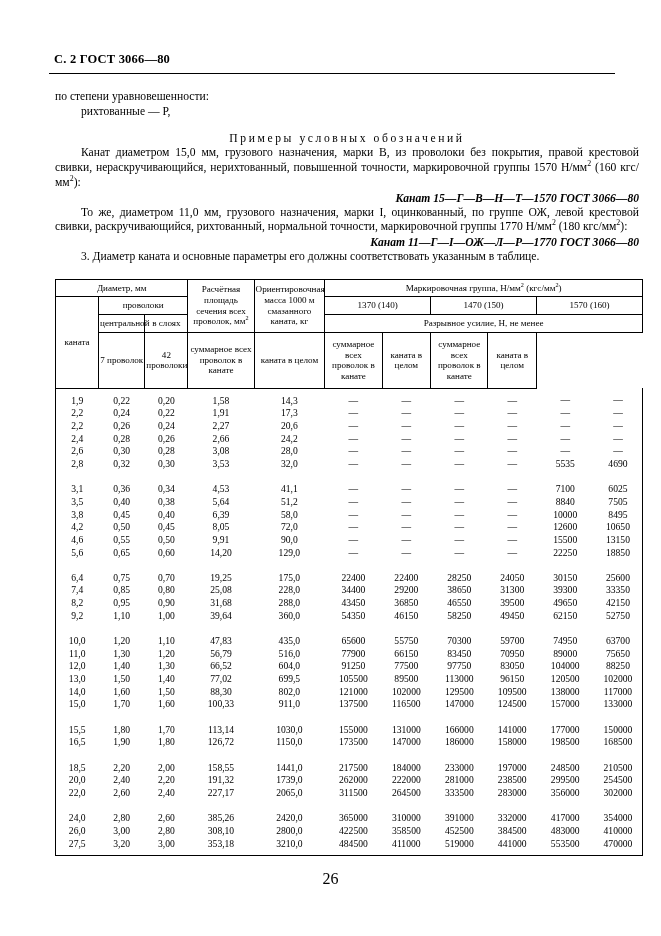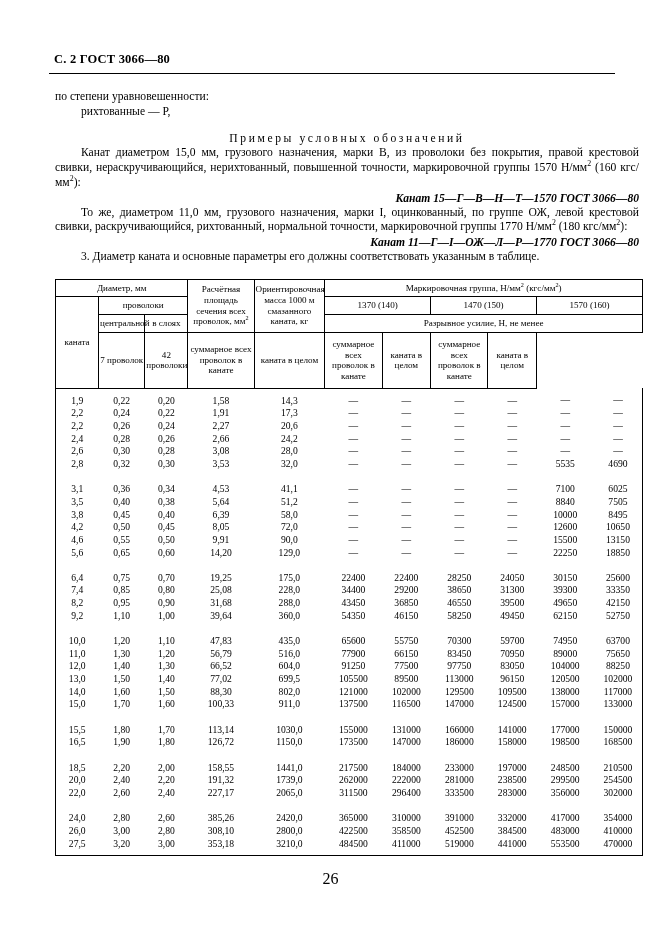--- a/index.html
+++ b/index.html
@@ -583,21 +583,21 @@
           <td class="">299500</td>
           <td class="edge-r">254500</td>
         </tr>
         <tr>
           <td class="edge-l">22,0</td>
           <td class="">2,60</td>
           <td class="">2,40</td>
           <td class="">227,17</td>
           <td class="">2065,0</td>
           <td class="">311500</td>
-          <td class="">296400</td>
+          <td class="">264500</td>
           <td class="">333500</td>
           <td class="">283000</td>
           <td class="">356000</td>
           <td class="edge-r">302000</td>
         </tr>
         <tr class="gap">
           <td class="edge-l">&nbsp;</td>
           <td>&nbsp;</td>
           <td>&nbsp;</td>
           <td>&nbsp;</td>

